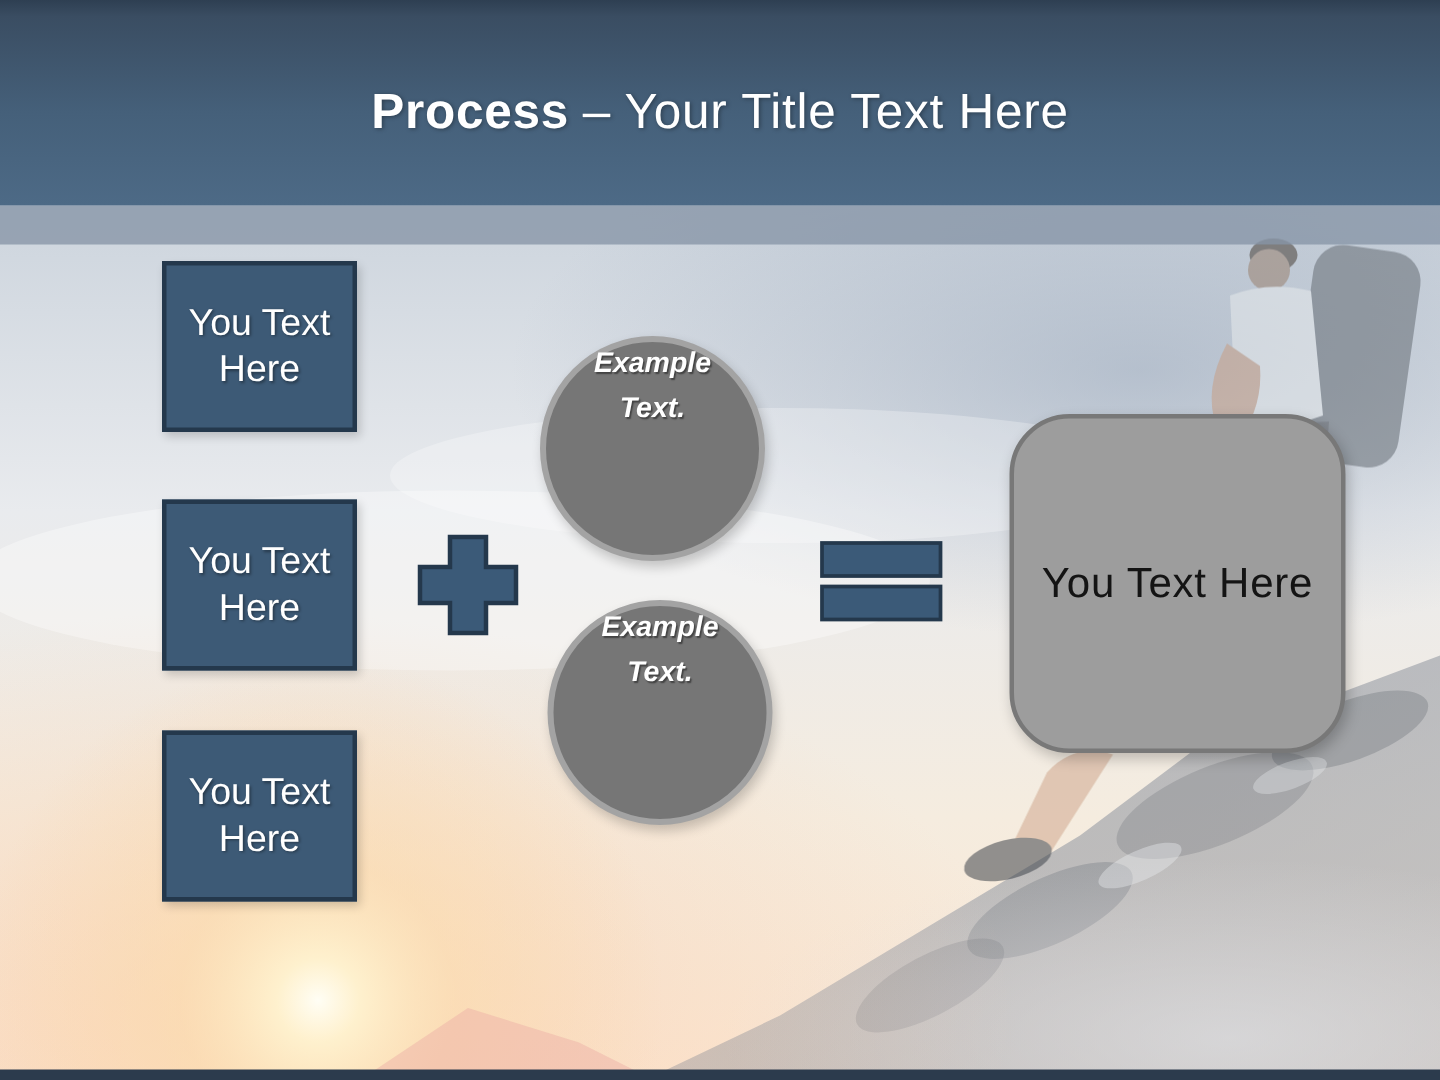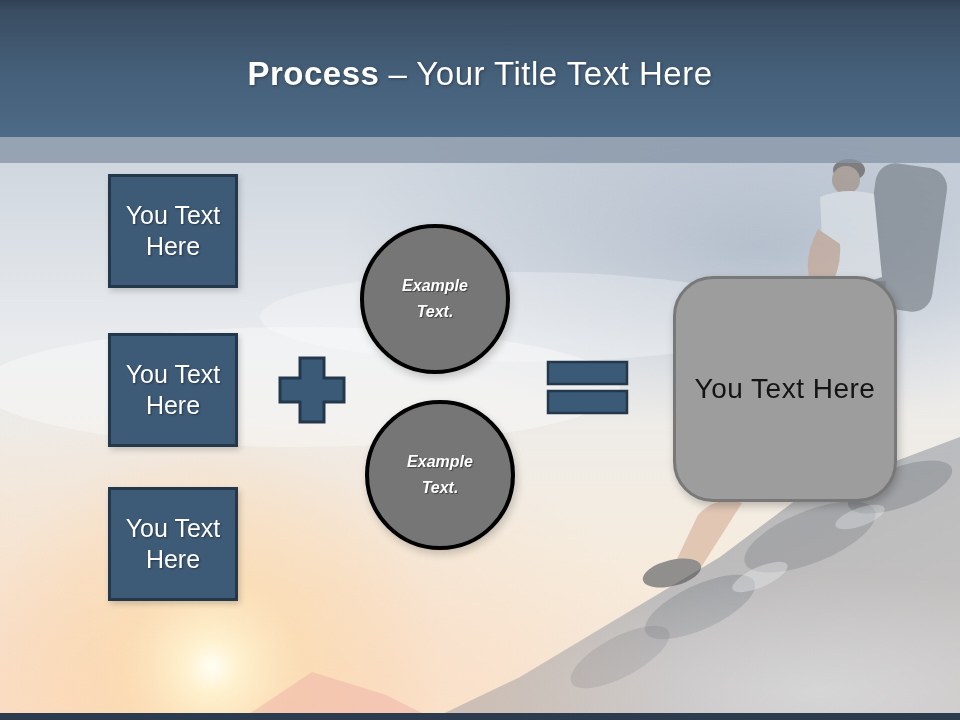--- a/index.html
+++ b/index.html
@@ -35,23 +35,23 @@
     text-shadow:1px 1px 2px rgba(0,0,0,.4);
     box-shadow:2px 3px 6px rgba(0,0,0,.18);
   }
   .sq1{top:174px;} .sq2{top:333px;} .sq3{top:487px;}
   
   .plus{position:absolute;left:278px;top:356px;width:68px;height:68px;}
   .equals{position:absolute;left:546px;top:360px;width:83px;height:56px;}
   
   .circle{
     position:absolute;width:150px;height:150px;border-radius:50%;box-sizing:border-box;
-    background:#767676;border:4px solid #000000;
-    display:flex;align-items:center;justify-content:center;text-align:center;
-    color:#fff;font-size:16px;font-weight:bold;font-style:italic;line-height:1.6;
+    background:#767676;border:4px solid #a3a3a3;
+    display:flex;align-items:flex-start;justify-content:center;text-align:center;
+    color:#fff;font-size:19px;font-weight:bold;font-style:italic;line-height:1.6;
     text-shadow:1px 1px 1px rgba(0,0,0,.45);padding:0 30px;
     box-shadow:2px 4px 8px rgba(0,0,0,.2);
   }
   .circle1{left:360px;top:224px;}
   .circle2{left:365px;top:400px;}
   
   .result{
     position:absolute;left:673px;top:276px;width:224px;height:226px;box-sizing:border-box;
     background:#9d9d9d;border:3px solid #787878;border-radius:40px;
     display:flex;align-items:center;justify-content:center;text-align:center;

